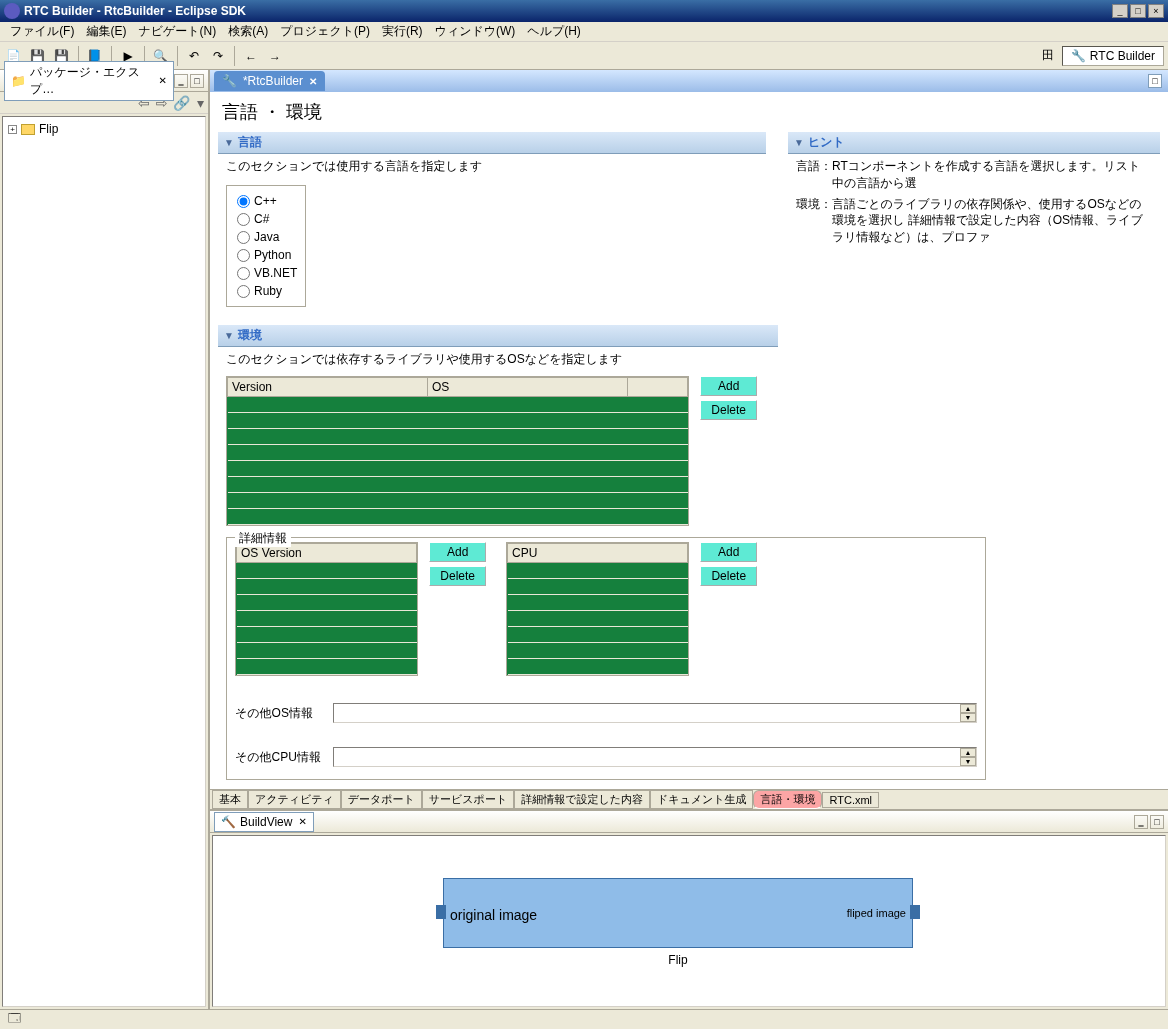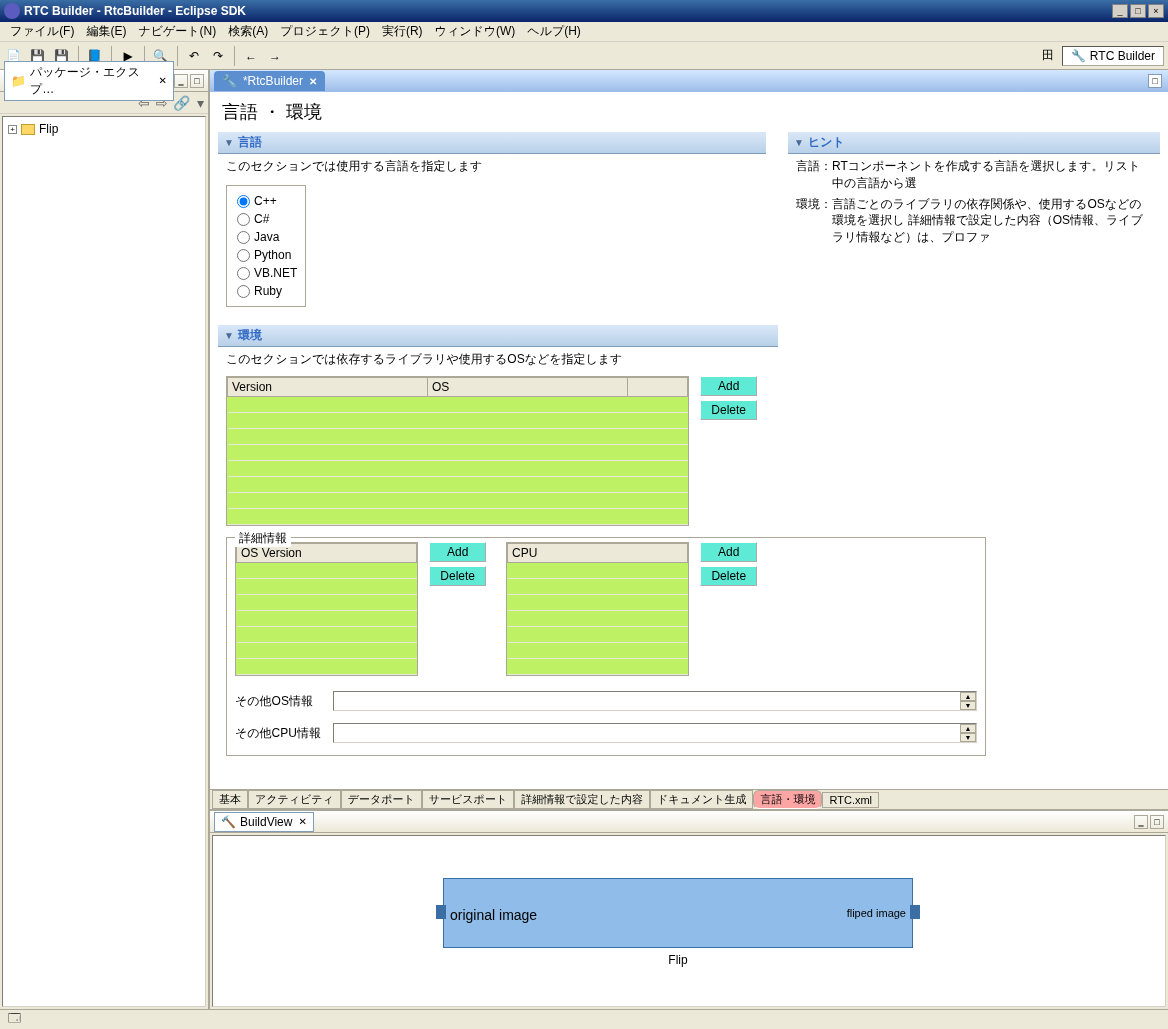--- a/index.html
+++ b/index.html
@@ -46,32 +46,32 @@
 .section { margin: 4px 8px 8px 4px; }
 .secbar { background: linear-gradient(to bottom, #dae8f8, #b8d0e8); border-bottom: 1px solid #7f9db9; padding: 2px 6px; font-weight: bold; color: #316ac5; display: flex; align-items: center; gap: 4px; }
 .secbar .tw { font-size: 10px; color: #4a6a9a; }
 .secdesc { padding: 4px 8px; }
 
 .langbox { border: 1px solid #aca899; margin: 6px 8px; padding: 6px 10px; width: 80px; display:inline-block; }
 .langbox label { display: flex; align-items: center; gap: 4px; padding: 2px 0; }
 .langbox input { margin: 0; }
 
 .envtbl { margin: 4px 8px; }
-.grid { border: 1px solid #aca899; background: #bef264; display: inline-block; }
+.grid { border: 1px solid #aca899; background: #15803d; display: inline-block; }
 .grid table { border-collapse: collapse; }
 .grid th { background: #ece9d8; border: 1px solid #aca899; padding: 2px 4px; font-weight: normal; text-align: left; }
 .grid td { border-bottom: 1px solid #e8e8d8; height: 16px; padding: 0 4px; }
 .btncol { display: inline-flex; flex-direction: column; gap: 4px; vertical-align: top; margin-left: 8px; }
 .btncol button { background: #5eead4; border: 1px outset #fff; padding: 2px 10px; min-width: 54px; }
 
 .detail { border: 1px solid #aca899; margin: 8px; padding: 4px 8px 12px; position: relative; width: 760px; }
 .detail > legend, .detail > .leg { position: absolute; top: -8px; left: 8px; background: #fff; padding: 0 4px; }
 .detrow { display: flex; gap: 20px; margin-top: 0; }
 .subgrid .grid table th { background: #ece9d8; }
-.otherrow { display: flex; align-items: center; gap: 8px; margin-top: 12px; }
+.otherrow { display: flex; align-items: center; gap: 8px; margin-top: 24px; }
 .otherrow label { width: 90px; }
 .otherrow .inpwrap { flex: 1; display: flex; border: 1px inset #d4d0c8; }
 .otherrow input { flex: 1; border: none; padding: 2px; }
 .otherrow .spin { width: 16px; display: flex; flex-direction: column; }
 .otherrow .spin span { flex: 1; background: #ece9d8; border: 1px solid #aca899; font-size: 7px; text-align: center; line-height: 7px; }
 .hintbody { padding: 4px 8px; font-size: 11px; line-height: 1.4; }
 .hintbody .row { display: flex; margin-bottom: 4px; }
 .hintbody .row .k { color: #000; white-space: nowrap; }
 
 .bottomtabs { background: #ece9d8; border-top: 1px solid #aca899; height: 20px; display: flex; align-items: center; padding: 0 2px; }

